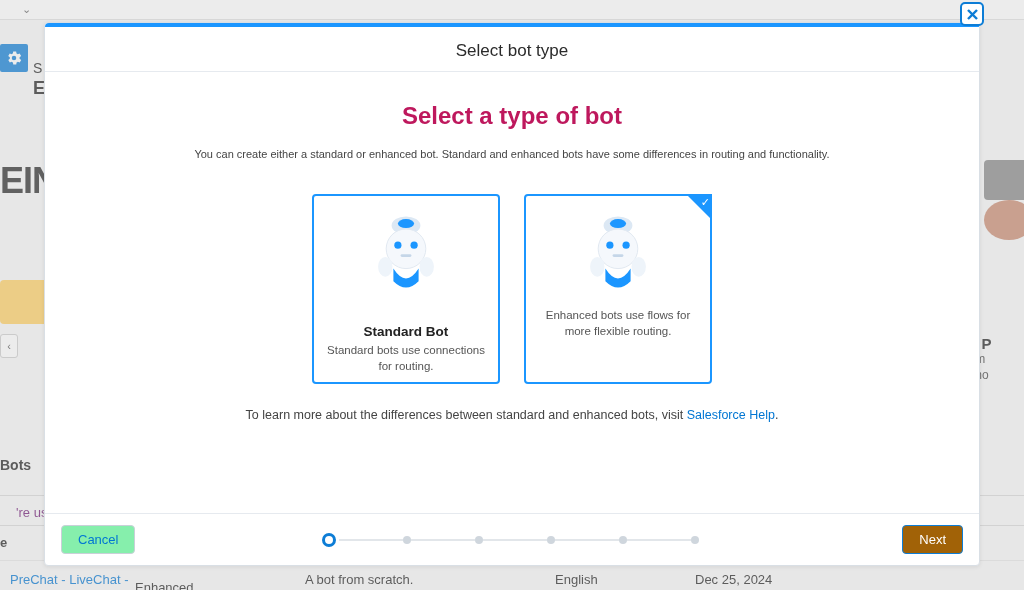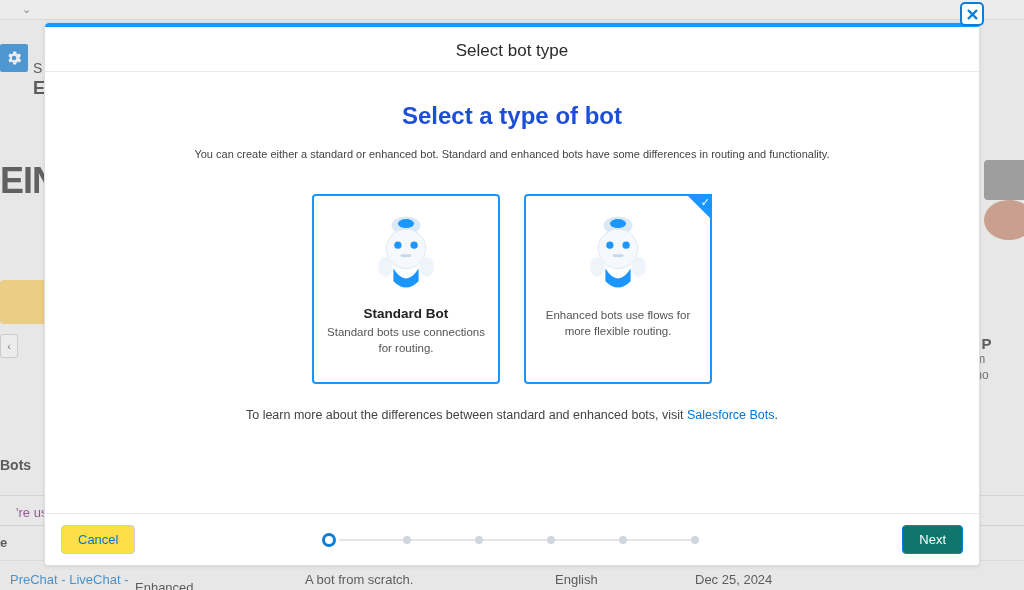--- a/index.html
+++ b/index.html
@@ -35,35 +35,35 @@
   .bg .tablerow span:nth-child(4){ width:140px;}
   .bg .tablerow span:nth-child(5){ width:140px;}
 
   
   .overlay { position:absolute; inset:0; background: rgba(200,200,200,0.35); }
 
   .modal { position:absolute; top:22px; left:44px; right:44px; bottom:24px; background:#fff; border:1px solid #d9dfe5; border-radius:4px; display:flex; flex-direction:column; box-shadow:0 1px 4px rgba(0,0,0,.08);}
   .modal .topaccent { height:4px; background:#1b96ff; border-radius:4px 4px 0 0;}
   .modal-header { text-align:center; padding:14px 0 10px; border-bottom:1px solid #e6eaef; font-size:17px; color:#2b2b2b;}
   .modal-body { flex:1 1 auto; overflow:auto; padding: 24px 60px 0; text-align:center; display:flex; flex-direction:column;}
-  .h2 { font-size:24px; font-weight:700; color:#1d4ed8; margin-bottom:18px; margin-top:6px;}
+  .h2 { font-size:24px; font-weight:700; color:#be185d; margin-bottom:18px; margin-top:6px;}
   .lead { font-size:11px; color:#444; margin-bottom:34px;}
   .cards { display:flex; justify-content:center; gap:24px; margin-bottom:24px;}
   .card { width:188px; height:190px; border:2px solid #1b96ff; border-radius:4px; padding:14px 10px 10px; position:relative; cursor:pointer; background:#fff;}
   .card .corner { position:absolute; top:-2px; right:-2px; width:0; height:0; border-top:26px solid #1b96ff; border-left:26px solid transparent;}
   .card .corner .chk { position:absolute; top:-24px; right:2px; color:#fff; font-size:11px;}
   .card .botimg { height:94px; display:flex; align-items:flex-start; justify-content:center;}
-  .card .bname { font-weight:700; font-size:13.5px; margin-top:2px; color:#222;}
+  .card .bname { font-weight:700; font-size:13.5px; margin-top:20px; color:#222;}
   .card .bdesc { font-size:11.5px; color:#555; line-height:1.35; margin-top:4px;}
   .learn { font-size:12.5px; color:#444;}
   .learn a { color:#0176d3; text-decoration:none; cursor:pointer;}
 
   .modal-footer { border-top:1px solid #e6eaef; padding:10px 16px; display:flex; align-items:center; position:relative; height:52px;}
-  .btn { font-size:13px; padding:6px 16px; border-radius:4px; border:1px solid #c9d0d8; background:#fde047; color:#0176d3; cursor:pointer;}
-  .btn.primary { background:#0f766e; border-color:#0d7dd6; color:#fff; margin-left:auto;}
+  .btn { font-size:13px; padding:6px 16px; border-radius:4px; border:1px solid #c9d0d8; background:#86efac; color:#0176d3; cursor:pointer;}
+  .btn.primary { background:#a16207; border-color:#0d7dd6; color:#fff; margin-left:auto;}
   .stepper { position:absolute; left:0; right:0; display:flex; justify-content:center; align-items:center; pointer-events:none;}
   .stepper .line { flex:0 0 64px; height:2px; background:#e2e6ea;}
   .stepper .dot { width:8px; height:8px; border-radius:50%; background:#cfd6dd;}
   .stepper .dot.current { width:14px; height:14px; border-radius:50%; background:#fff; border:3px solid #0d7dd6; position:relative; left:-3px;}
   .closebtn { position:absolute; top:2px; right:40px; width:24px; height:24px; border:2.5px solid #0d7dd6; border-radius:5px; color:#0d7dd6; background:#fff; display:flex;align-items:center;justify-content:center; cursor:pointer; z-index:50;}
   .closebtn svg { width:15px; height:15px; stroke:#0d7dd6; stroke-width:3.2;}
 
   
   .botsvg { width:90px; height:92px; }
 </style>
@@ -163,21 +163,21 @@
             <ellipse cx="73" cy="62" rx="8" ry="11" fill="#eef4fa"></ellipse>
             <path d="M36 64 q14 22 28 0 v14 q-14 14 -28 0 z" fill="#1b96ff"></path>
           </svg>
         </div>
         <div class="bdesc">Enhanced bots use flows for more flexible routing.</div>
       </div>
 
     </div>
 
     <div class="learn">
-      <span>To learn more about the differences between standard and enhanced bots, visit </span><a>Salesforce Bots</a><span>.</span>
+      <span>To learn more about the differences between standard and enhanced bots, visit </span><a>Salesforce Help</a><span>.</span>
     </div>
   </div>
 
   <div class="modal-footer">
     <button class="btn">Cancel</button>
 
     <div class="stepper">
       <span class="dot current"></span>
       <span class="line"></span>
       <span class="dot"></span>

